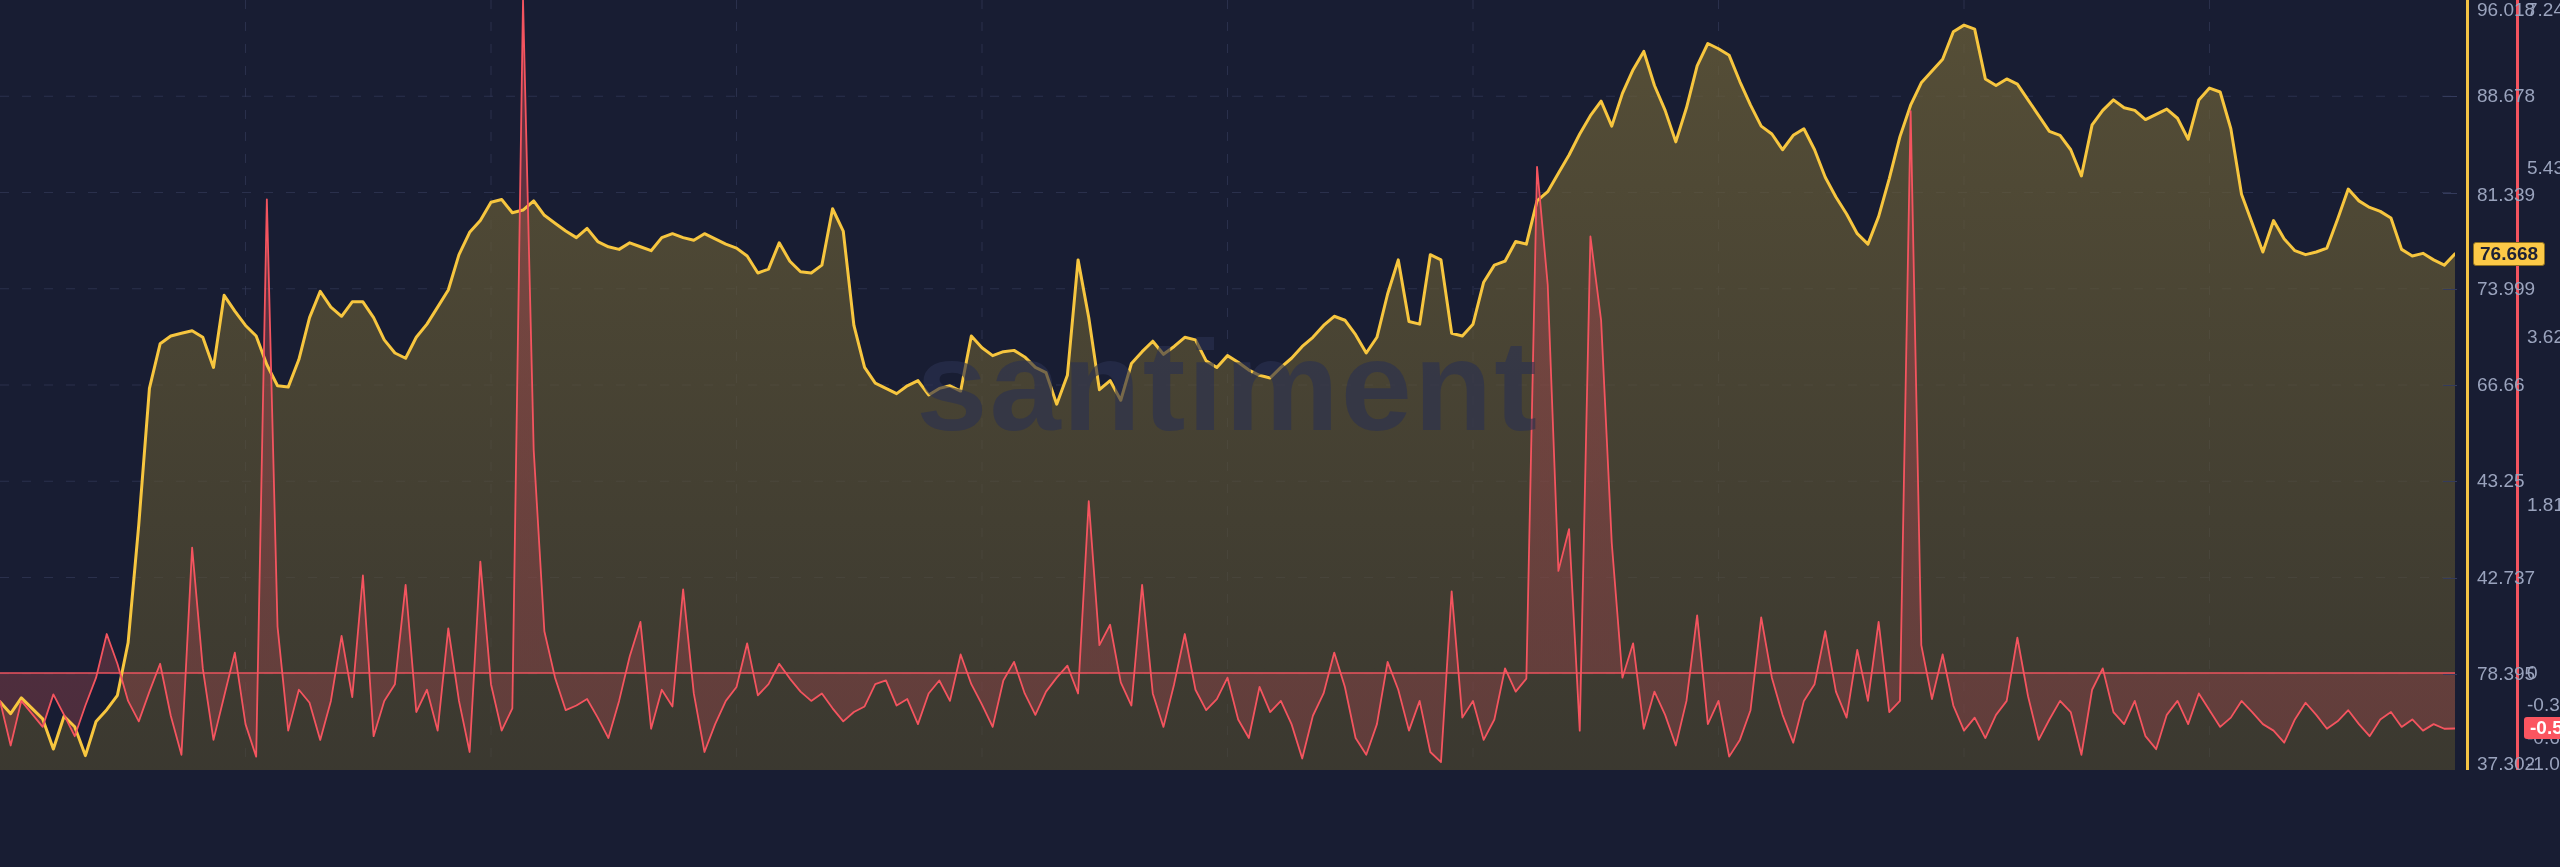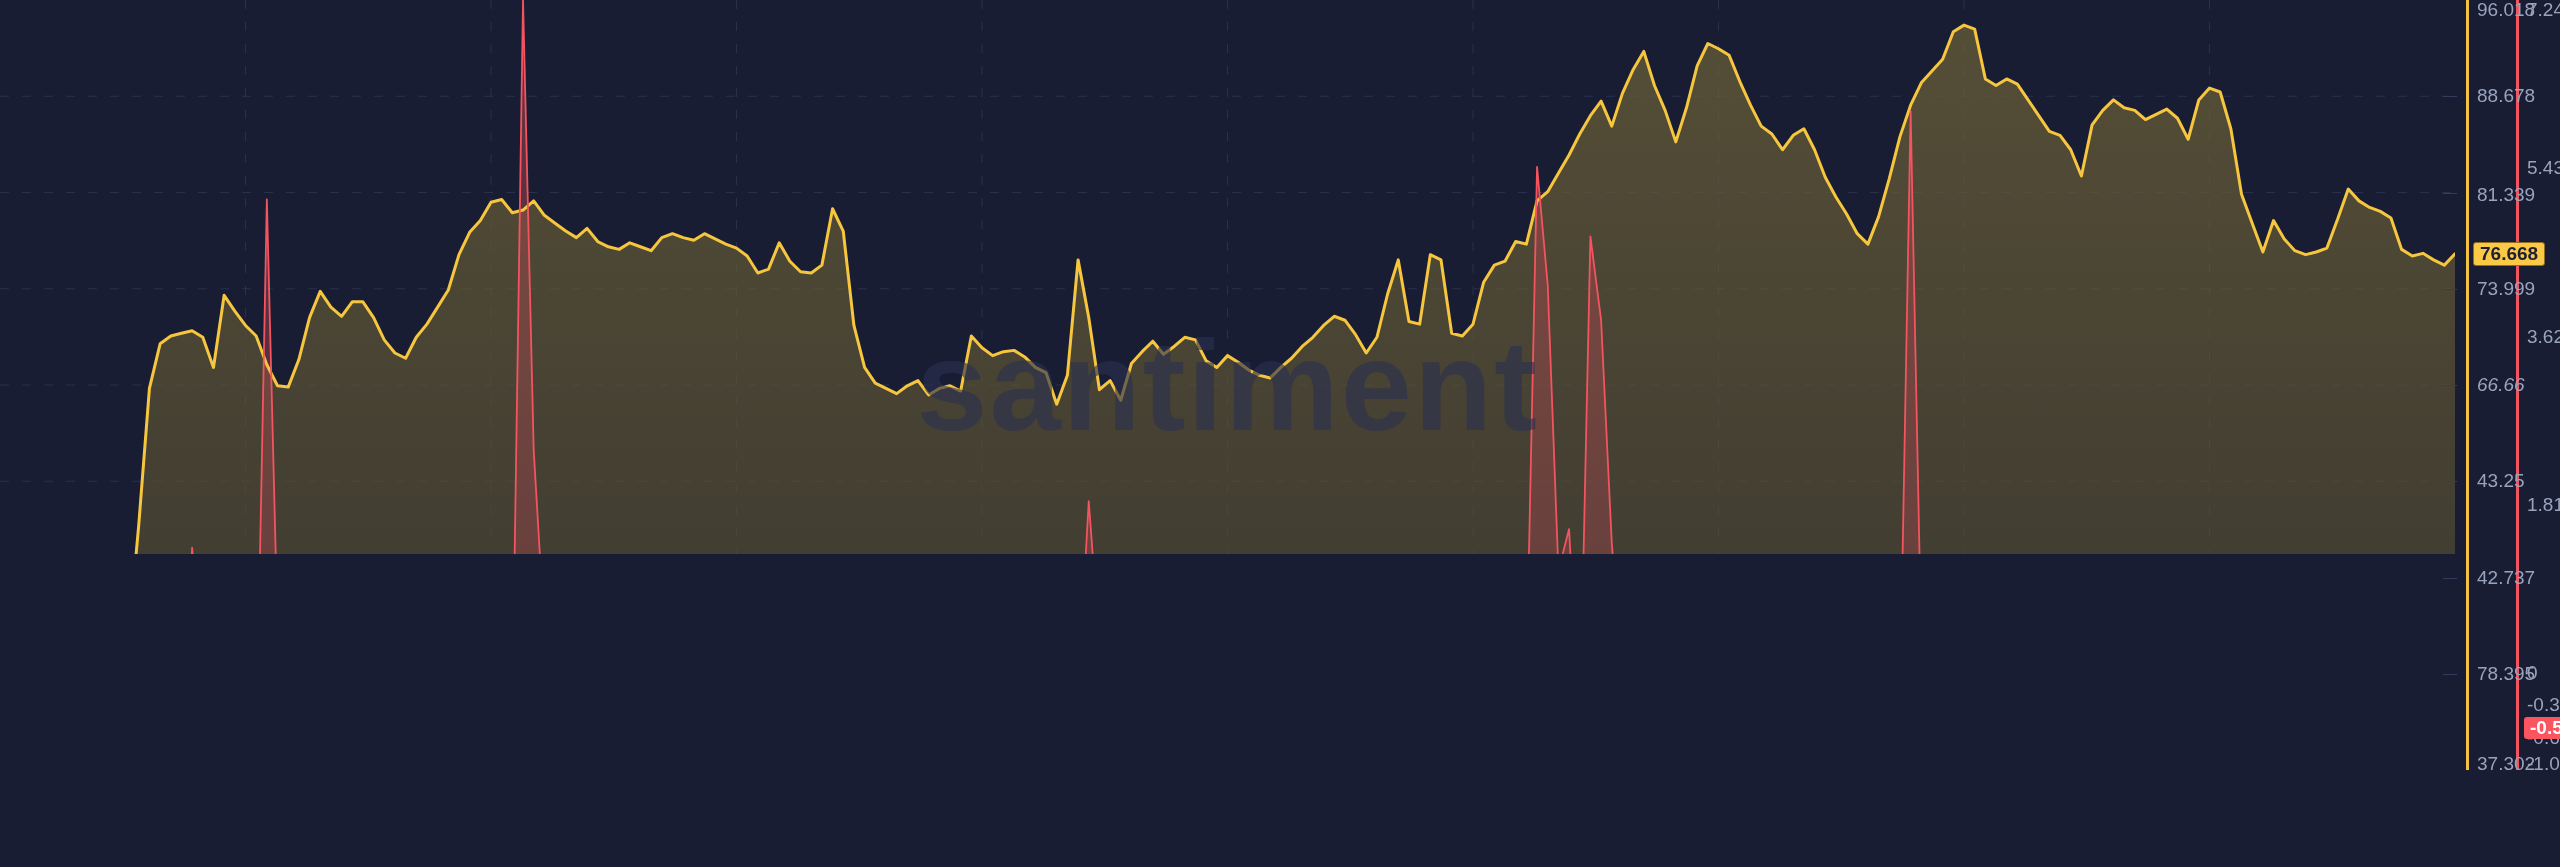--- a/index.html
+++ b/index.html
@@ -1,20 +1,20 @@
 <!DOCTYPE html>
 <html><head>
 <meta charset="utf-8">
 <style>
   html,body{margin:0;padding:0;background:#181d33;}
   body{width:2560px;height:867px;overflow:hidden;font-family:"Liberation Sans",sans-serif;}
   #root{position:relative;width:2560px;height:867px;background:#181d33;}
 
   
-  #plotwrap{position:absolute;left:0;top:0;width:2455px;height:554px;overflow:hidden;}
+  #plotwrap{position:absolute;left:0;top:0;width:2455px;height:770px;overflow:hidden;}
   #plot{position:absolute;left:0;top:0;width:2455px;height:770px;}
 
   
   #watermark{position:absolute;left:0;top:0;width:2455px;height:770px;
     display:flex;align-items:center;justify-content:center;pointer-events:none;}
   #watermark span{font-size:128px;font-weight:700;letter-spacing:2px;
     color:#2b3150;opacity:.62;font-family:"Liberation Sans",sans-serif;}
 
   
   .axis-line{position:absolute;top:0;width:3px;height:770px;}
@@ -95,21 +95,21 @@
   <div class="axis-line" id="axis-right-line"></div>
 
   <div id="yticks">
       <div class="axis-label l" style="top: 10px;">96.018</div>
       <div class="axis-label l" style="top: 96.2566px;">88.678</div>
       <div class="tickmark" style="top: 96.2566px;"></div>
       <div class="axis-label l" style="top: 195px;">81.339</div>
       <div class="tickmark" style="top: 192.5px;"></div>
       <div class="axis-label l" style="top: 288.757px;">73.999</div>
       <div class="tickmark" style="top: 288.757px;"></div>
-      <div class="axis-label l" style="top: 385px; font-style: italic;">66.66</div>
+      <div class="axis-label l" style="top: 385px;">66.66</div>
       <div class="tickmark" style="top: 385px;"></div>
       <div class="axis-label l" style="top: 481.257px;">43.25</div>
       <div class="tickmark" style="top: 481.257px;"></div>
       <div class="axis-label l" style="top: 577.5px;">42.737</div>
       <div class="tickmark" style="top: 577.5px;"></div>
       <div class="axis-label l" style="top: 673.743px;">78.395</div>
       <div class="tickmark" style="top: 673.743px;"></div>
       <div class="axis-label l" style="top: 764px;">37.302</div>
     </div>
   <div id="rticks">

